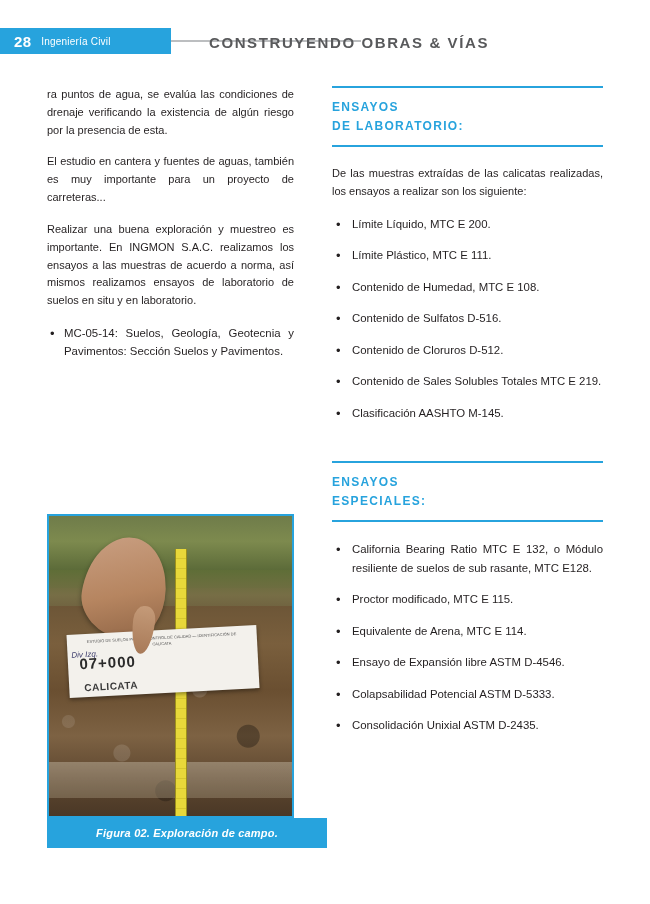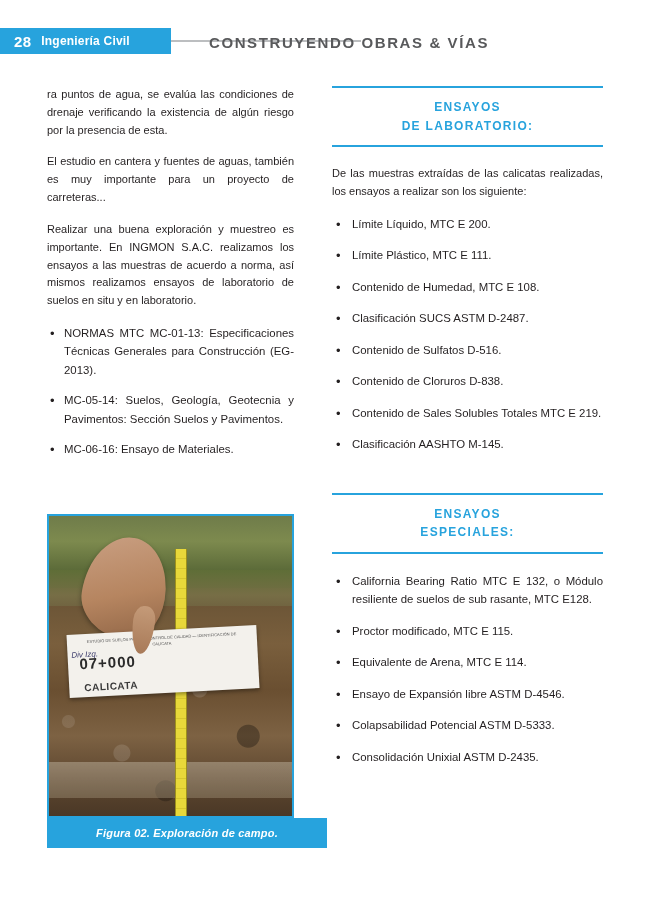--- a/index.html
+++ b/index.html
@@ -38,22 +38,22 @@
   }
   .page-number {
     color: #ffffff;
     font-size: 15px;
     font-weight: bold;
     padding: 0 10px 0 14px;
     letter-spacing: 0.3px;
   }
   .header-section-label {
     color: #ffffff;
-    font-size: 12px;
-    font-weight: bold;
+    font-size: 10px;
+    font-weight: normal;
     letter-spacing: 0.2px;
   }
   .header-rule {
     position: absolute;
     top: 12px;
     left: 171px;
     width: 190px;
     height: 2px;
     background: #bcbec0;
   }
@@ -134,21 +134,21 @@
     background: #27a3dd;
     margin-bottom: 10px;
   }
   .section-head .rule-bottom {
     width: 100%;
     height: 2px;
     background: #27a3dd;
     margin-top: 10px;
   }
   .section-head .title {
-    text-align: center;
+    text-align: left;
     color: #27a3dd;
     font-size: 12px;
     font-weight: bold;
     letter-spacing: 1.3px;
     line-height: 1.55;
   }
   .spacer-sections { height: 26px; }
 
   
   .figure {
@@ -292,23 +292,21 @@
 </div>
 
 <div class="content">
 
   <div class="col-left">
     <p class="body">ra puntos de agua, se evalúa las condiciones de drenaje verificando la existencia de algún riesgo por la presencia de esta.</p>
     <p class="body">El estudio en cantera y fuentes de aguas, también es muy importante para un proyecto de carreteras...</p>
     <p class="body">Realizar una buena exploración y muestreo es importante. En INGMON S.A.C. realizamos los ensayos a las muestras de acuerdo a norma, así mismos realizamos ensayos de laboratorio de suelos en situ y en laboratorio.</p>
 
     <ul class="bullets">
-      <li>NORMAS MTC MC-01-13: Especificaciones Técnicas Generales para Construcción (EG-2013).</li>
       <li>MC-05-14: Suelos, Geología, Geotecnia y Pavimentos: Sección Suelos y Pavimentos.</li>
-      <li>MC-06-16: Ensayo de Materiales.</li>
     </ul>
   </div>
 
   <div class="figure">
     <div class="figure-photo">
       <div class="ph-sky"></div>
       <div class="ph-grass"></div>
       <div class="ph-soil"></div>
       <div class="ph-stonelayer"></div>
       <div class="ph-ruler"></div>
@@ -335,23 +333,22 @@
       </div>
       <div class="rule-bottom"></div>
     </div>
 
     <p class="body">De las muestras extraídas de las calicatas realizadas, los ensayos a realizar son los siguiente:</p>
 
     <ul class="bullets right">
       <li>Límite Líquido, MTC E 200.</li>
       <li>Límite Plástico, MTC E 111.</li>
       <li>Contenido de Humedad, MTC E 108.</li>
-      <li>Clasificación SUCS ASTM D-2487.</li>
       <li>Contenido de Sulfatos D-516.</li>
-      <li>Contenido de Cloruros D-838.</li>
+      <li>Contenido de Cloruros D-512.</li>
       <li>Contenido de Sales Solubles Totales MTC E 219.</li>
       <li>Clasificación AASHTO M-145.</li>
     </ul>
 
     <div class="spacer-sections"></div>
 
     <div class="section-head">
       <div class="rule-top"></div>
       <div class="title">
         <span>ENSAYOS</span><br>

